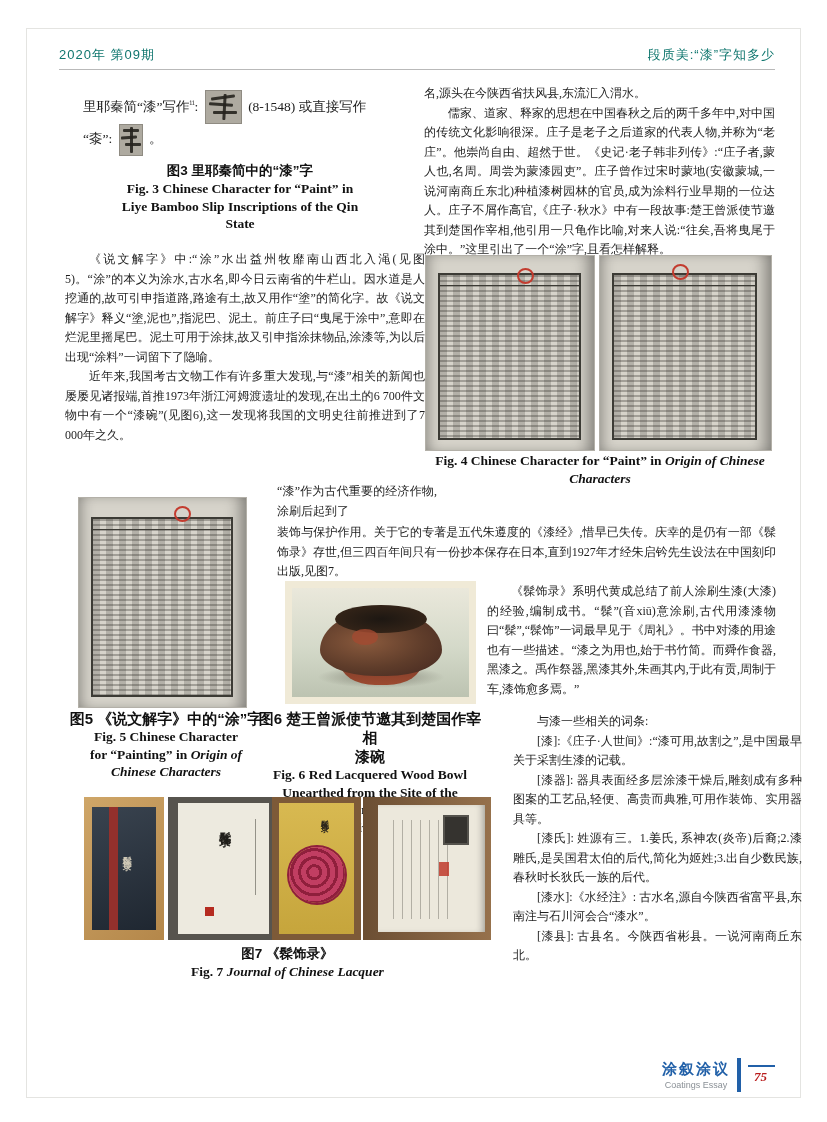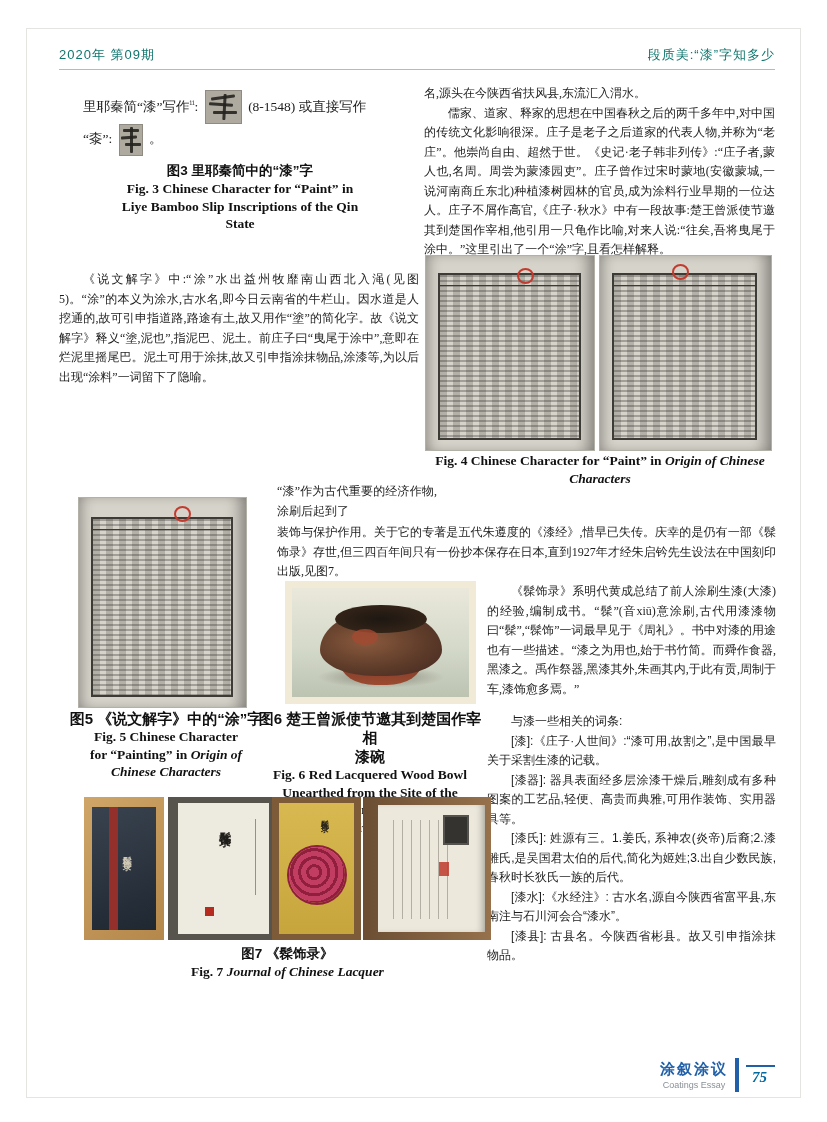--- a/index.html
+++ b/index.html
@@ -9,21 +9,21 @@
   }
   .abs{position:absolute;}
   .scan-frame{position:absolute;top:28px;left:26px;right:26px;bottom:24px;border:1px solid #e4e4e1;pointer-events:none;}
   
   .hdr{font-family:Liberation Sans, sans-serif;font-size:13px;color:#0f766e;letter-spacing:1px;}
   .hdr-rule{height:1px;background:#b9b9b9;}
   
   .bodytxt{font-size:12px;line-height:19.5px;text-align:justify;}
   .bodytxt p{margin:0;}
   .ind{text-indent:2em;}
-  .kai{font-family:Liberation Sans, sans-serif;}
+  .kai{font-family:Liberation Serif, serif;margin-left:26px;}
   
   .cap{text-align:center;}
   .cap-cn{font-family:"Liberation Sans","DejaVu Sans",sans-serif;font-weight:bold;font-size:13.5px;line-height:19px;color:#111;}
   .cap-cn-sm{font-size:15px;}
   .cap-en{font-family:"Liberation Serif","DejaVu Serif",serif;font-weight:bold;font-size:13.5px;line-height:17.5px;color:#111;}
   .it{font-style:italic;}
   
   .fig3row{font-size:13.5px;line-height:30px;white-space:nowrap;padding-left:24px;}
   .sup-mark{font-size:8px;vertical-align:super;color:#555;}
   .slipimg{display:inline-block;position:relative;vertical-align:middle;background:#aeaaa0;box-shadow:inset 0 0 0 1px #8f8b82;margin:0 3px;}
@@ -81,21 +81,21 @@
     box-shadow:inset -6px 0 8px -5px rgba(0,0,0,.4);}
   .b4-lines{position:absolute;top:12%;bottom:10%;left:14%;right:30%;
     background:repeating-linear-gradient(90deg, rgba(70,68,60,.35) 0 1px, rgba(0,0,0,0) 1px 9px);}
   .b4-stamp{position:absolute;top:10px;right:16px;width:26px;height:30px;background:#35332f;box-shadow:inset 0 0 0 2px #55534d;}
   .b4-redseal{position:absolute;top:45%;right:34%;width:10px;height:14px;background:#c0392b;opacity:.85;}
   
   .footer{display:flex;align-items:center;gap:7px;}
   .brand-cn{font-family:"Liberation Sans","DejaVu Sans",sans-serif;font-weight:bold;font-size:15px;color:#2160a8;letter-spacing:2px;}
   .brand-en{font-family:"Liberation Sans","DejaVu Sans",sans-serif;font-size:9px;color:#8a9096;text-align:center;margin-top:1px;}
   .foot-bar{width:4px;height:34px;background:#2160a8;}
-  .pageno{border-top:2px solid #2160a8;padding:2px 8px 0 6px;font-style:italic;font-weight:bold;font-size:15px;color:#0369a1;}
+  .pageno{border-top:2px solid #2160a8;padding:2px 8px 0 6px;font-style:italic;font-weight:bold;font-size:13px;color:#b91c1c;}
 </style>
 </head>
 <body>
 
 <div class="scan-frame"></div>
 
 <div class="abs hdr" style="left:59px;top:46px;">2020年 第09期</div>
 <div class="abs hdr" style="right:52px;top:46px;">段质美:“漆”字知多少</div>
 <div class="abs hdr-rule" style="left:59px;top:69px;width:716px;"></div>
 
@@ -116,22 +116,23 @@
     <div class="cap-en">Liye Bamboo Slip Inscriptions of the Qin</div>
     <div class="cap-en">State</div>
   </div>
 </div>
 
 <div class="abs bodytxt" style="left:424px;top:84px;width:351px;">
   <p>名,源头在今陕西省扶风县,东流汇入渭水。</p>
   <p class="ind">儒家、道家、释家的思想在中国春秋之后的两千多年中,对中国的传统文化影响很深。庄子是老子之后道家的代表人物,并称为“老庄”。他崇尚自由、超然于世。《史记·老子韩非列传》:“庄子者,蒙人也,名周。周尝为蒙漆园吏”。庄子曾作过宋时蒙地(安徽蒙城,一说河南商丘东北)种植漆树园林的官员,成为涂料行业早期的一位达人。庄子不屑作高官,《庄子·秋水》中有一段故事:楚王曾派使节邀其到楚国作宰相,他引用一只龟作比喻,对来人说:“往矣,吾将曳尾于涂中。”这里引出了一个“涂”字,且看怎样解释。</p>
 </div>
 
-<div class="abs bodytxt" style="left:59px;top:250px;width:360px;margin-top:20px;">
+<div class="abs bodytxt" style="left:65px;top:250px;width:360px;">
   <p class="ind">《说文解字》中:“涂”水出益州牧靡南山西北入渑(见图5)。“涂”的本义为涂水,古水名,即今日云南省的牛栏山。因水道是人挖通的,故可引申指道路,路途有土,故又用作“塗”的简化字。故《说文解字》释义“塗,泥也”,指泥巴、泥土。前庄子曰“曳尾于涂中”,意即在烂泥里摇尾巴。泥土可用于涂抹,故又引申指涂抹物品,涂漆等,为以后出现“涂料”一词留下了隐喻。</p>
+  <p class="ind">近年来,我国考古文物工作有许多重大发现,与“漆”相关的新闻也屡屡见诸报端,首推1973年浙江河姆渡遗址的发现,在出土的6 700件文物中有一个“漆碗”(见图6),这一发现将我国的文明史往前推进到了7 000年之久。</p>
 </div>
 
 <div class="abs dictpage" style="left:425px;top:255px;width:168px;height:194px;">
   <div class="dict-inner"></div>
   <div class="dict-toprule"></div>
   <div class="redmark" style="left:54%;top:6%;"></div>
 </div>
 <div class="abs dictpage" style="left:599px;top:255px;width:171px;height:194px;">
   <div class="dict-inner"></div>
   <div class="dict-toprule"></div>
@@ -184,21 +185,21 @@
   <div class="cap-en">Unearthed from the Site of the Hemudu</div>
   <div class="cap-en">Primitive Society</div>
 </div>
 
 <div class="abs bodytxt kai" style="left:487px;top:712px;width:289px;">
   <p class="ind">与漆一些相关的词条:</p>
   <p class="ind">[漆]:《庄子·人世间》:“漆可用,故割之”,是中国最早关于采割生漆的记载。</p>
   <p class="ind">[漆器]: 器具表面经多层涂漆干燥后,雕刻成有多种图案的工艺品,轻便、高贵而典雅,可用作装饰、实用器具等。</p>
   <p class="ind">[漆氏]: 姓源有三。1.姜氏, 系神农(炎帝)后裔;2.漆雕氏,是吴国君太伯的后代,简化为姬姓;3.出自少数民族,春秋时长狄氏一族的后代。</p>
   <p class="ind">[漆水]:《水经注》: 古水名,源自今陕西省富平县,东南注与石川河会合“漆水”。</p>
-  <p class="ind">[漆县]: 古县名。今陕西省彬县。故又引申指涂抹物品。</p>
+  <p class="ind">[漆县]: 古县名。今陕西省彬县。一说河南商丘东北。</p>
 </div>
 
 <div class="book b1" style="left:84px;width:80px;">
   <div class="cover">
     <div class="b1-stripe"></div>
     <div class="vtitle">髹饰录</div>
   </div>
 </div>
 <div class="book b2" style="left:168px;width:111px;">
   <div class="cover">

